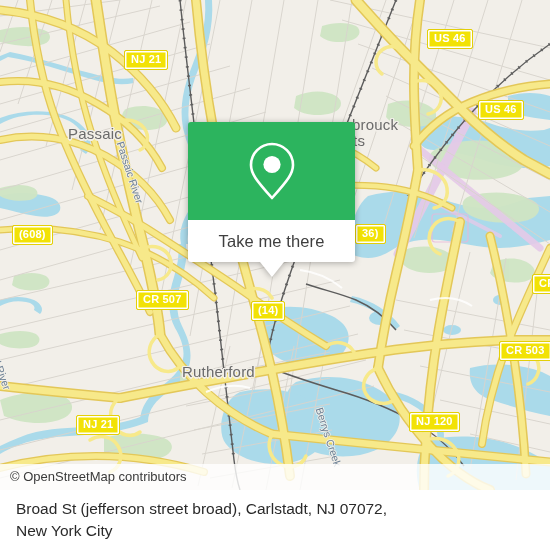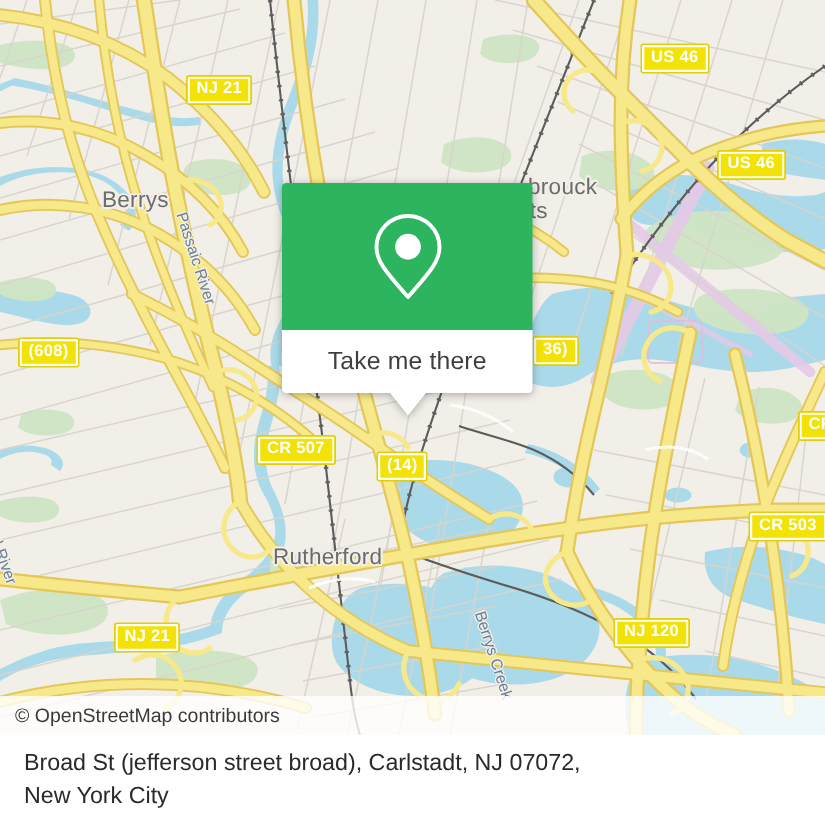--- a/index.html
+++ b/index.html
@@ -395,34 +395,34 @@
         <g stroke="#ffffff" stroke-width="2" fill="none" opacity=".85">
           <path d="M300,246 C318,244 336,248 350,256"></path>
           <path d="M300,270 C316,272 330,278 342,288"></path>
           <path d="M206,392 C220,386 236,384 250,388"></path>
           <path d="M430,300 C446,296 460,298 472,306"></path>
         </g>
 
       </g>
     </svg>
 
-    <div class="place-label" style="left:68px; top:125px;">Berrys</div>
+    <div class="place-label" style="left:68px; top:125px;">Passaic</div>
     <div class="place-label" style="left:352px; top:116px;">brouck</div>
     <div class="place-label" style="left:336px; top:132px;">ghts</div>
     <div class="place-label" style="left:182px; top:363px;">Rutherford</div>
 
     <div class="water-label" style="left:126px; top:140px; transform:rotate(72deg); transform-origin:left top;">Passaic River</div>
     <div class="water-label" style="left:-2px; top:345px; transform:rotate(70deg); transform-origin:left top;">hird River</div>
     <div class="water-label" style="left:325px; top:406px; transform:rotate(72deg); transform-origin:left top;">Berrys Creek</div>
 
     <div class="shield" style="left:124px; top:50px;">NJ 21</div>
     <div class="shield" style="left:427px; top:29px;">US 46</div>
     <div class="shield" style="left:478px; top:100px;">US 46</div>
     <div class="shield" style="left:12px;  top:225px;">(608)</div>
-    <div class="shield" style="left:136px; top:290px;margin-left:35px;">CR 507</div>
+    <div class="shield" style="left:136px; top:290px;">CR 507</div>
     <div class="shield" style="left:251px; top:301px;text-align:right;">(14)</div>
     <div class="shield" style="left:355px; top:224px;">36)</div>
     <div class="shield" style="left:532px; top:274px;">CR</div>
     <div class="shield" style="left:499px; top:341px;">CR 503</div>
     <div class="shield" style="left:76px;  top:415px;">NJ 21</div>
     <div class="shield" style="left:409px; top:412px;text-align:center;">NJ 120</div>
 
     <div id="callout">
       <div id="callout-head" style="background:#2cb45e;">
         <svg width="52" height="62" viewBox="0 0 52 62">

